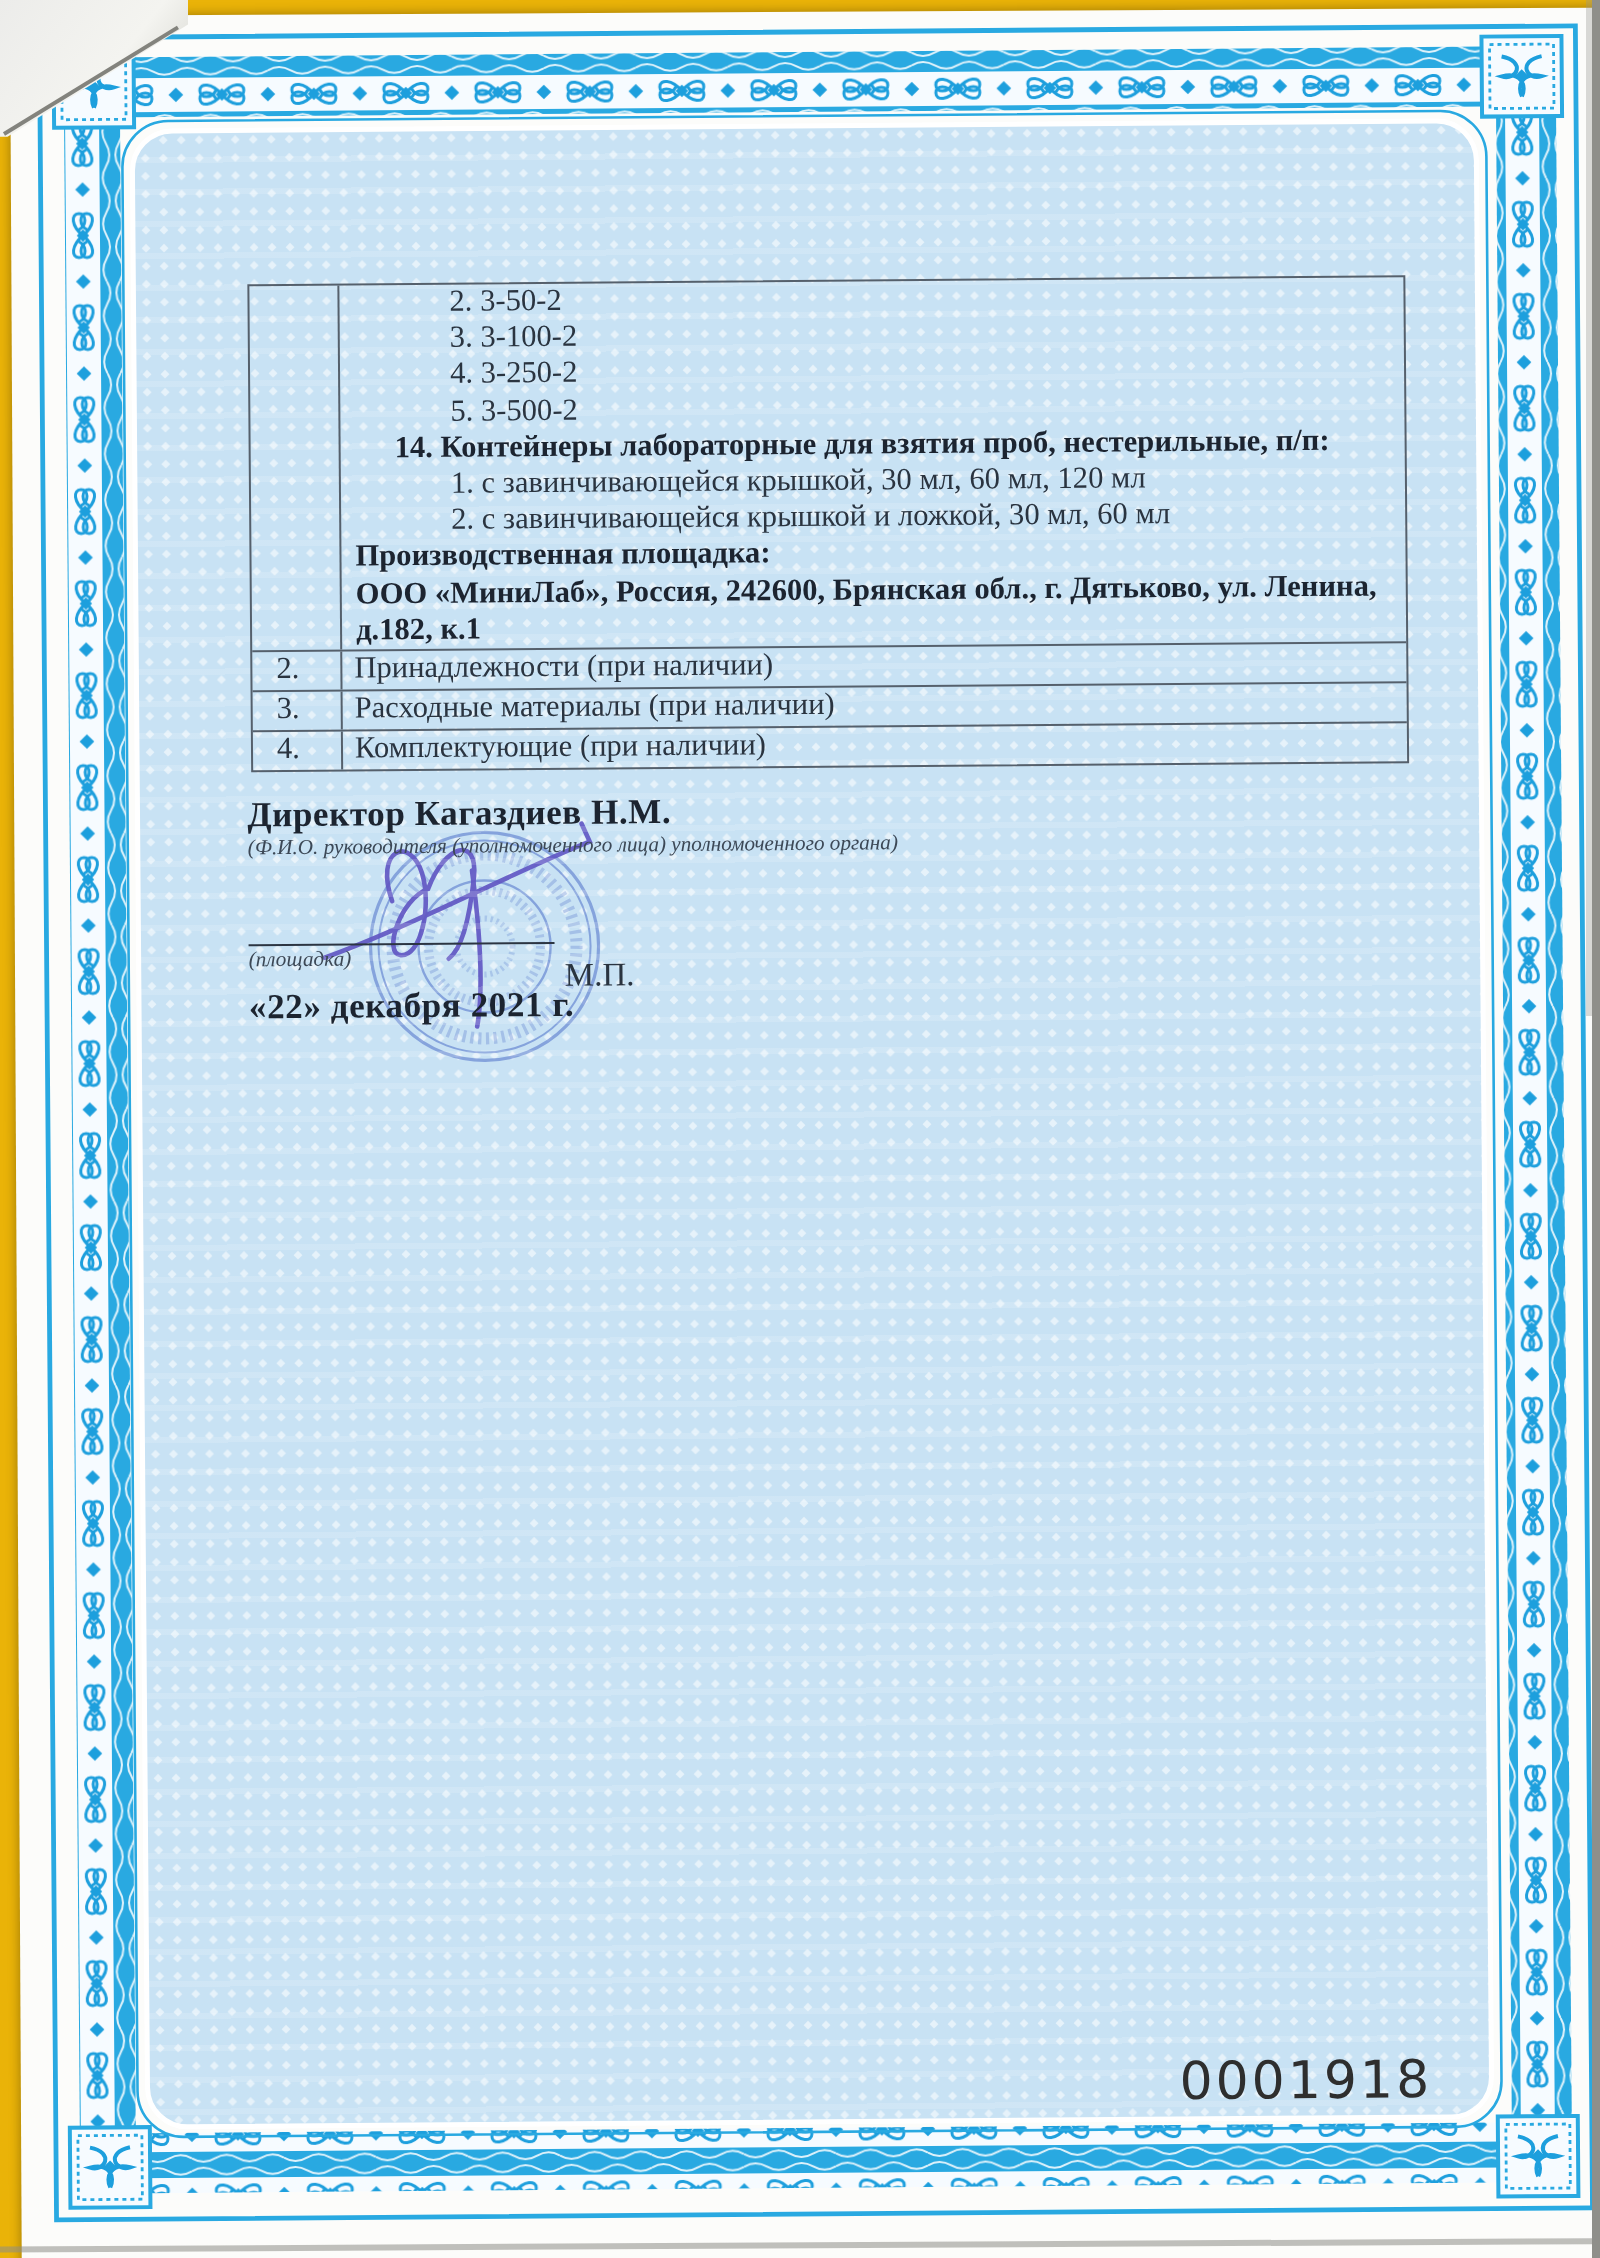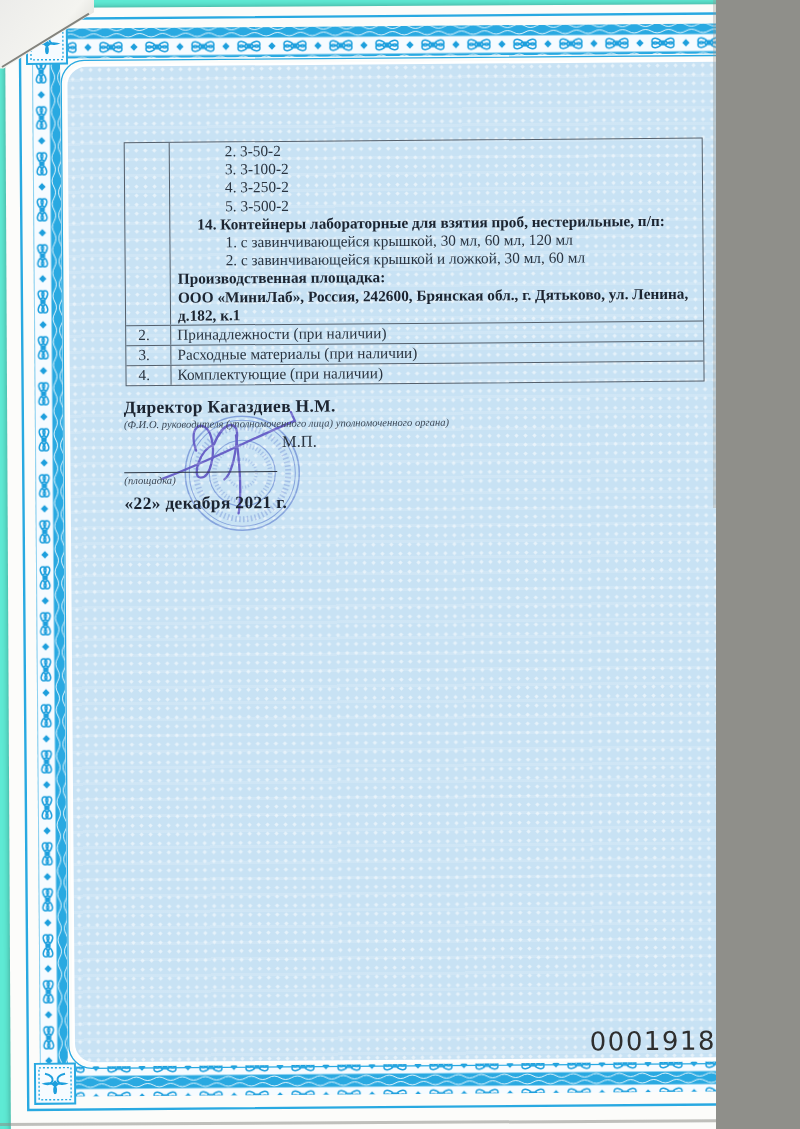--- a/index.html
+++ b/index.html
@@ -1,17 +1,17 @@
 <!DOCTYPE html>
 <html><head>
 <meta charset="utf-8">
 <style>
   html,body{margin:0;padding:0;}
   body{background:#8f8f8a;font-family:"Liberation Serif",serif;}
-  #stage{position:relative;width:716px;height:1129px;overflow:hidden;background:#5eead4;}
+  #stage{position:relative;width:796px;height:1129px;overflow:hidden;background:#eab308;}
 
   
   #paper{position:absolute;left:5px;top:8px;width:815px;height:1140px;
          background:#fcfcfa;transform:rotate(-0.3deg);transform-origin:0 0;
          box-shadow:0 0 6px rgba(0,0,0,.35);}
   #paper-bottom-shadow{position:absolute;left:-5px;top:1121px;width:110%;height:3px;
          background:rgba(140,140,134,.55);transform:rotate(-0.3deg);z-index:4;}
   #edge-right-shadow{position:absolute;right:0;top:0;width:3px;height:45%;
          background:rgba(150,150,144,.35);z-index:4;}
 
@@ -35,21 +35,21 @@
   .trow-small{height:19px;}
   .ln{height:18.2px;line-height:18.2px;white-space:nowrap;}
   .ln-item{margin-left:49px;}
   .ln-heading{margin-left:21px;font-weight:bold;color:#1c2430;}
   .ln-bold{margin-left:1px;font-weight:bold;color:#1c2430;}
 
   
   #director-line{left:125px;top:395px;font-weight:bold;font-size:17.5px;color:#1c2430;letter-spacing:.3px;}
   #director-caption{left:125px;top:417px;font-style:italic;font-size:10.6px;color:#3c4856;}
   #sign-line{left:125px;top:452px;width:153px;height:18px;border-bottom:1.4px solid #2c3542;}
-  #mp-label{left:283px;top:431px;font-size:16.5px;color:#2a3440;}
+  #mp-label{left:283px;top:477px;font-size:16.5px;color:#2a3440;}
   #sign-caption{left:125px;top:473px;font-style:italic;font-size:10.6px;color:#3c4856;}
   #date-line{left:125px;top:491px;font-weight:bold;font-size:17.5px;color:#1c2430;letter-spacing:.3px;}
 
   
   #serial-number{left:586px;top:1028px;width:150px;font-family:"DejaVu Sans",sans-serif;
         font-size:26px;letter-spacing:1.5px;color:#2e2e2e;}
 
   
   #panel-streaks{left:70px;top:63px;width:672px;height:998px;border-radius:20px;
         background:repeating-linear-gradient(180deg,rgba(255,255,255,0) 0 13px,

